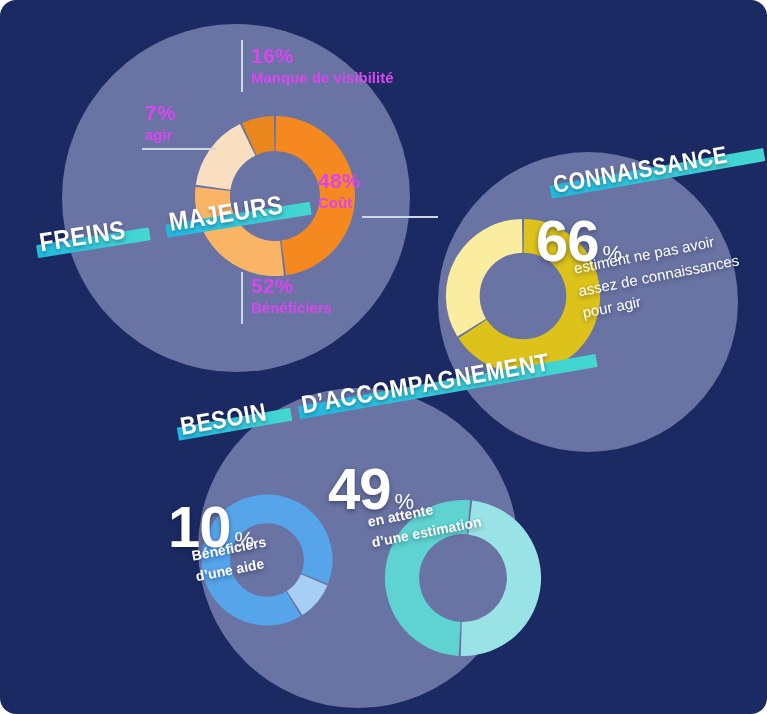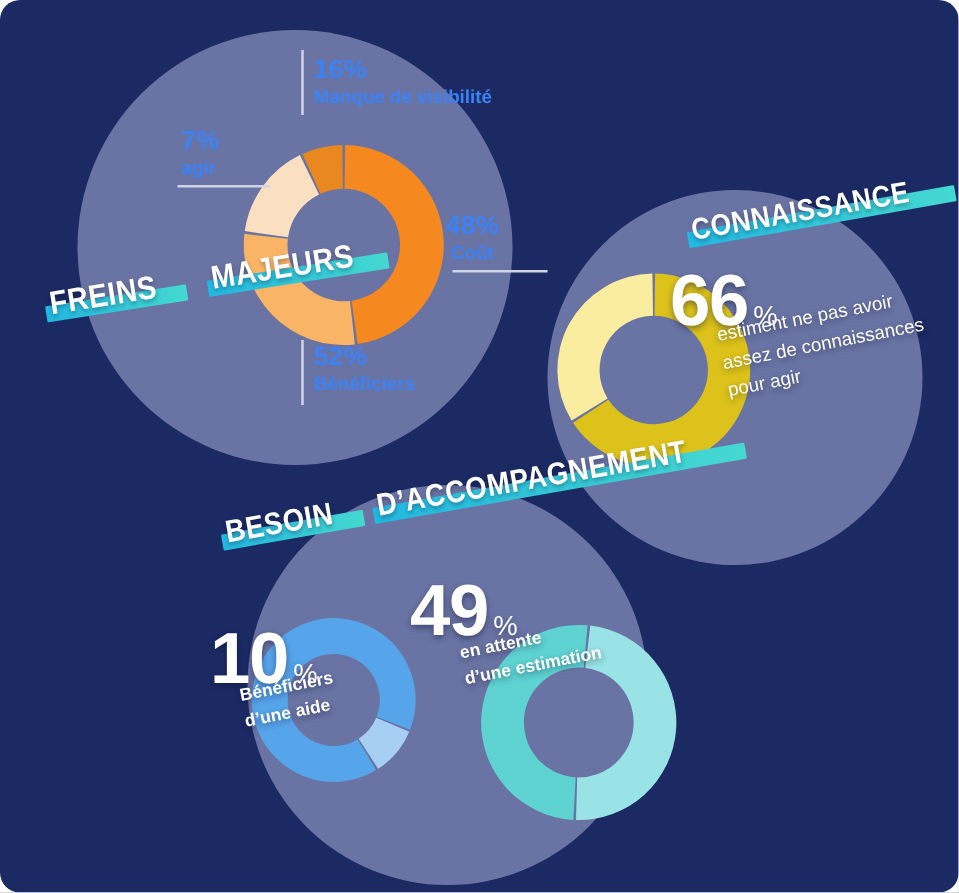--- a/index.html
+++ b/index.html
@@ -34,30 +34,30 @@
   
   .donut{ position:absolute; }
   .donut svg{ display:block; overflow:visible; }
 
   
   .leader{ position:absolute; background:#cfd4e6; }
   .leader.v{ width:2px; }
   .leader.h{ height:2px; }
 
   
-  .callout{ position:absolute; color:#3b82f6; line-height:1.12; }
+  .callout{ position:absolute; color:#d946ef; line-height:1.12; }
   .callout .pct{
     font-size:21px; font-weight:bold; letter-spacing:.2px;
     display:block;
   }
   .callout .lbl{
     font-size:15px; font-weight:bold; display:block; margin-top:2px;
     white-space:nowrap;
   }
-  .callout.right{ text-align:center; }
+  .callout.right{ text-align:left; }
 
   
   .bignum{
     position:absolute;
     color:#ffffff;
     white-space:nowrap;
     text-shadow:0 2px 5px rgba(10,18,50,.45);
   }
   .bignum .n{
     font-size:58px; font-weight:bold; letter-spacing:-1px;

